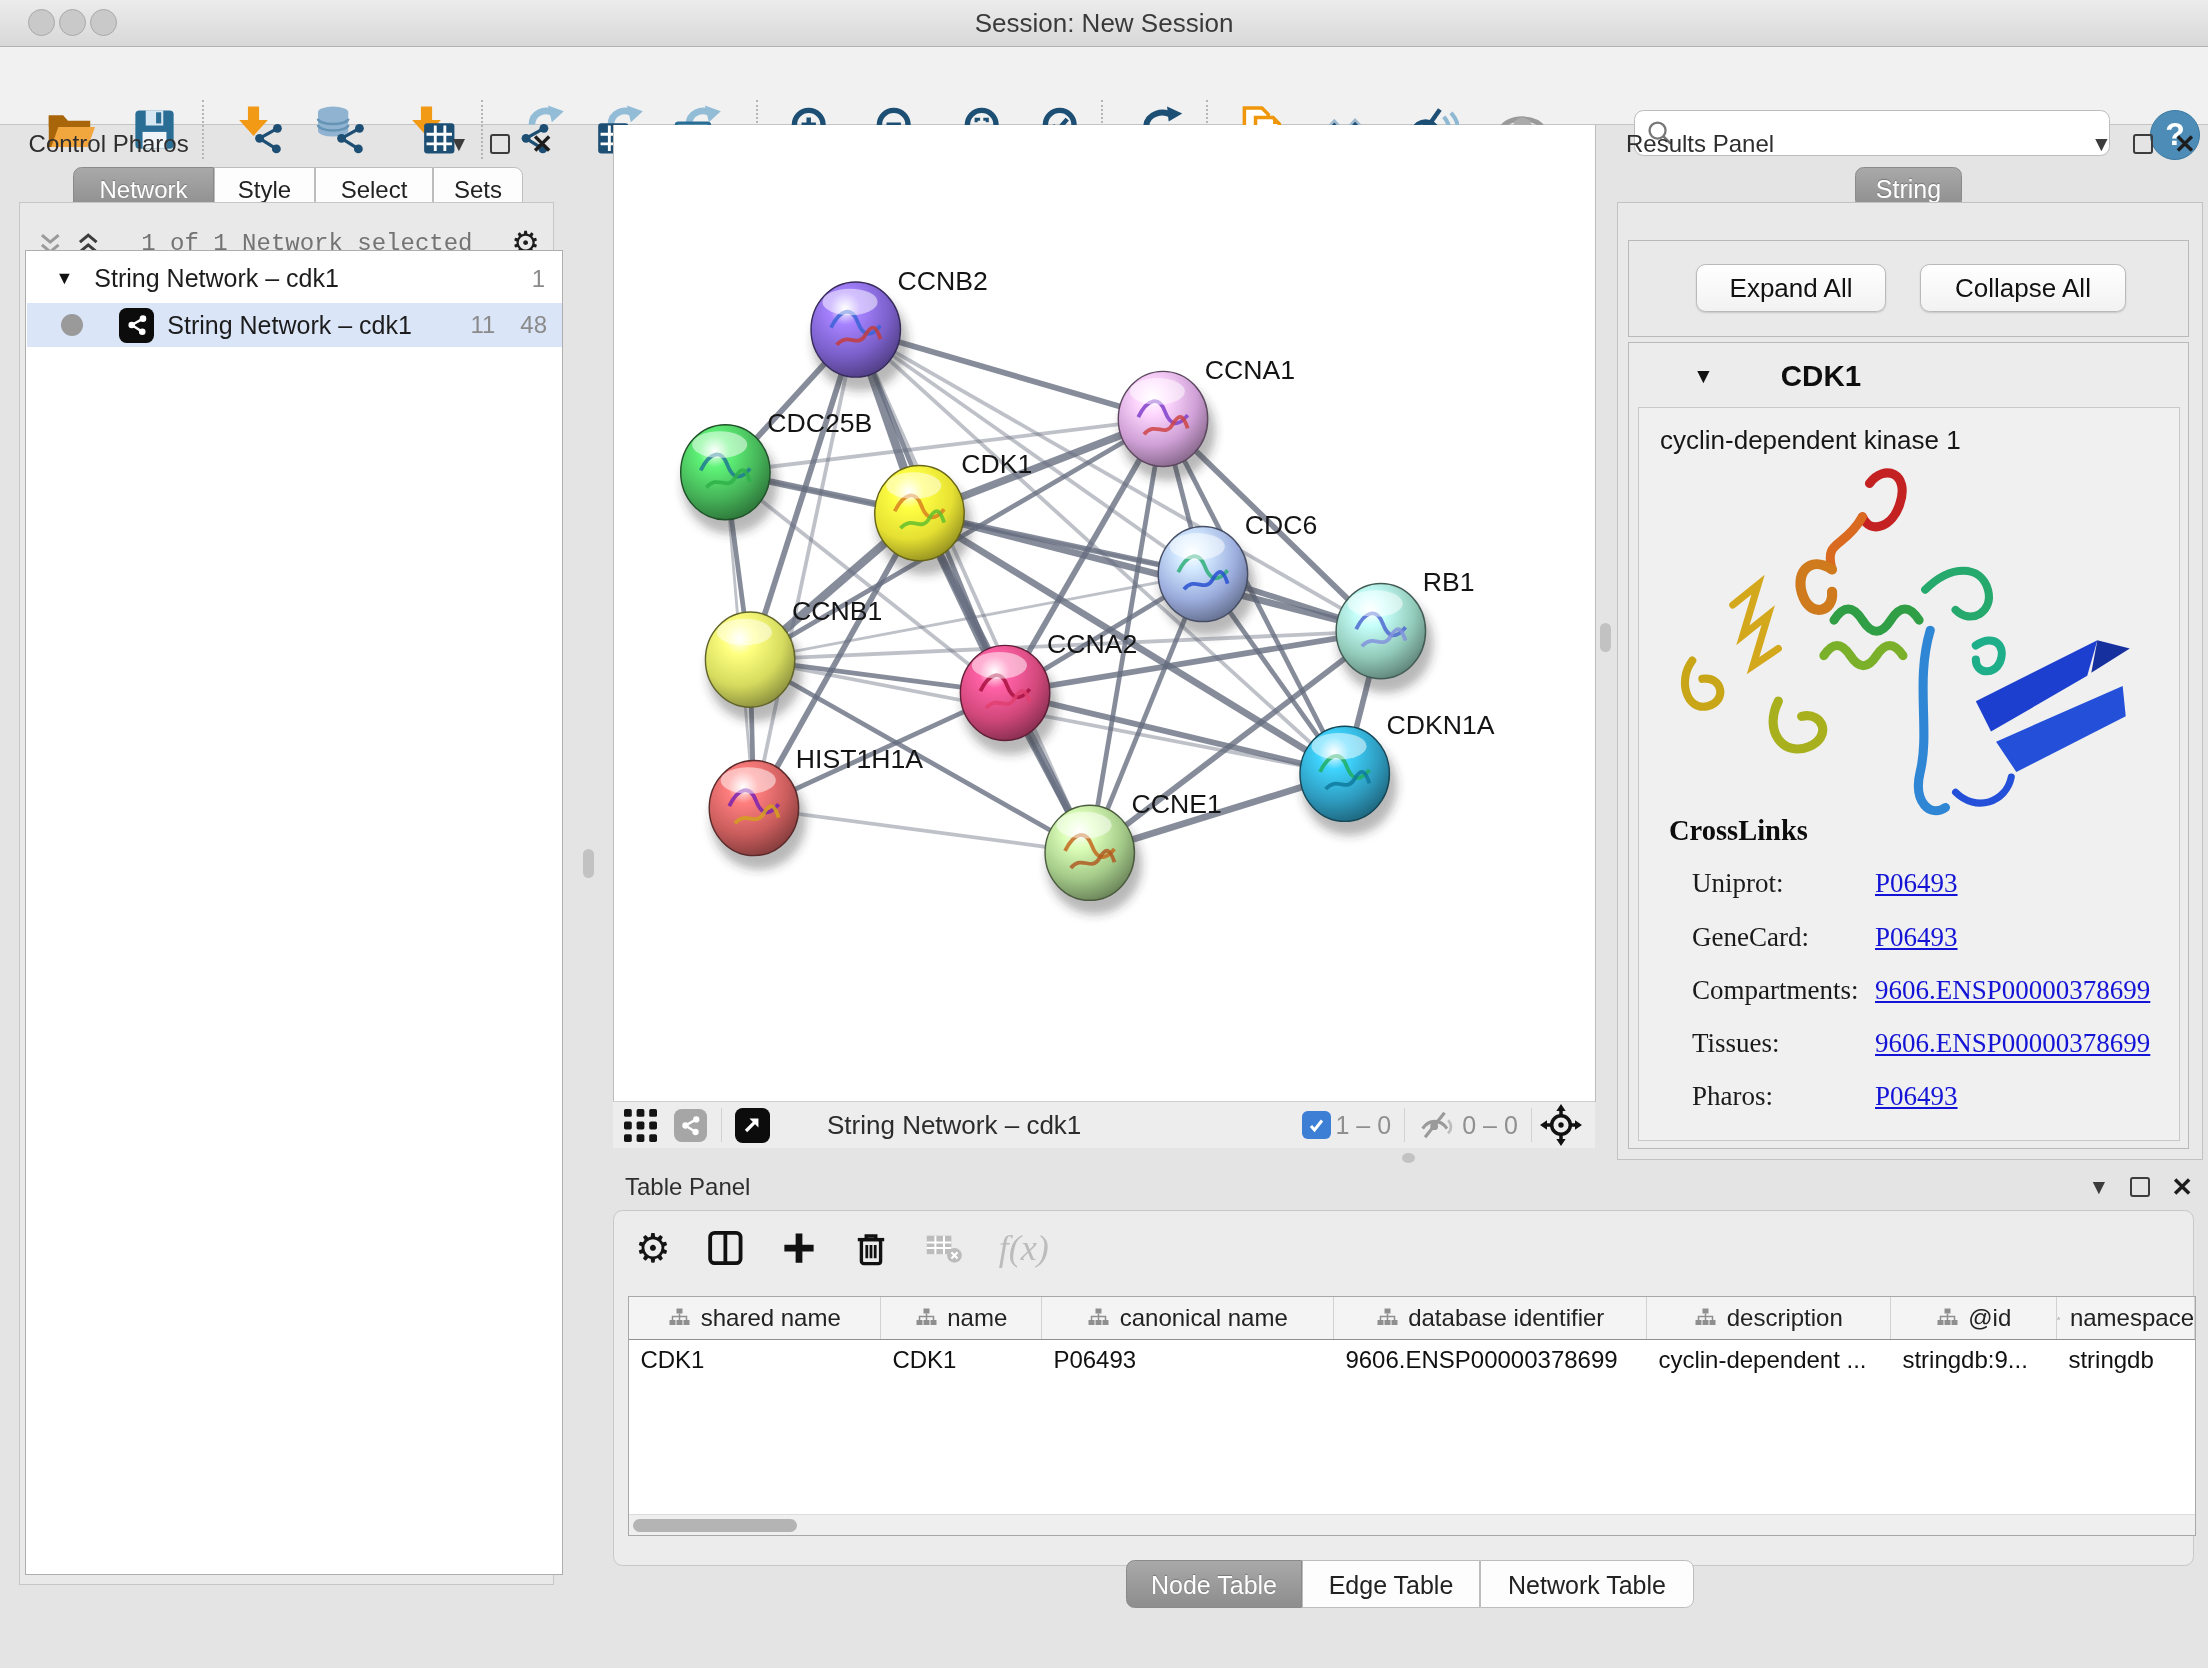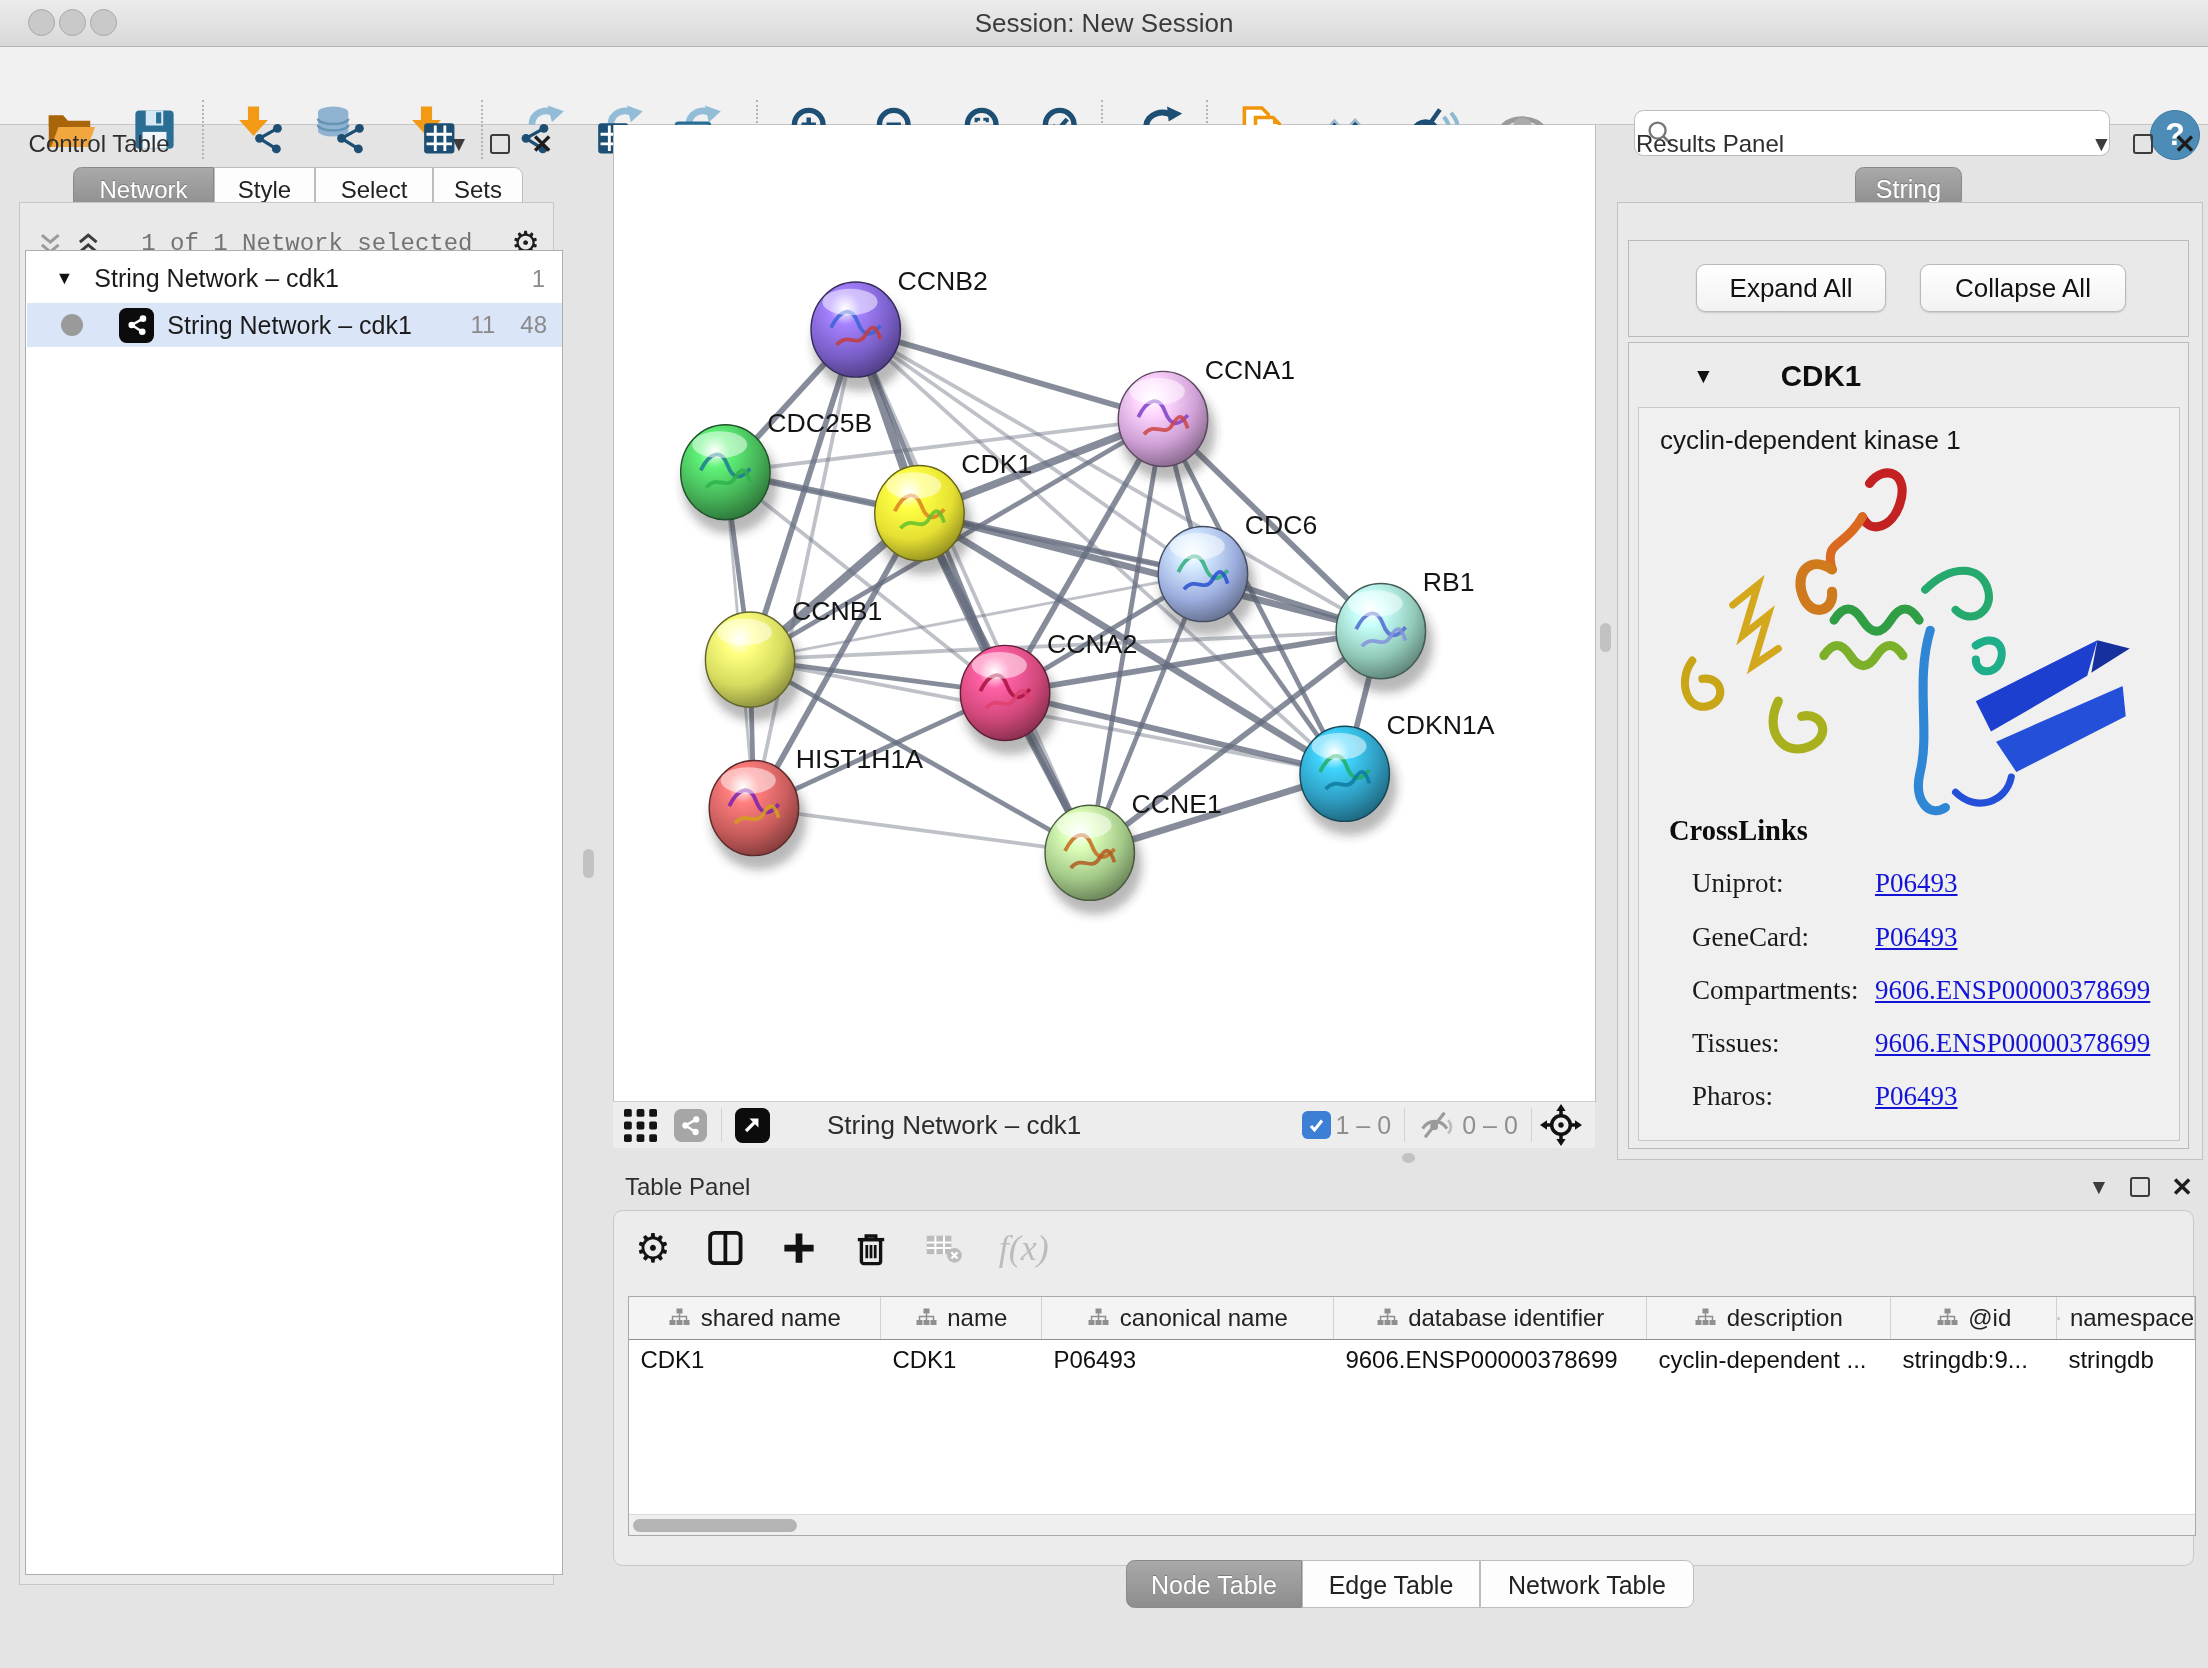--- a/index.html
+++ b/index.html
@@ -245,21 +245,21 @@
       <svg width="28.5" height="28.5" viewBox="0 0 32 32">
           <circle cx="13" cy="13" r="9" fill="none" stroke="#777" stroke-width="2.6"></circle>
           <path d="M19.8 19.8L27 27" stroke="#777" stroke-width="3" stroke-linecap="round"></path>
         </svg>
       <input placeholder="" style="">
     </div>
     <div id="help-btn" class="abs">?</div>
   </div>
 
   <div class="abs" style="left:14.3px;top:125px;width:552px;height:38px;display:flex;align-items:center;justify-content:space-between;">
-    <span class="panel-title" style="margin-left:14.3px">Control Table</span>
+    <span class="panel-title" style="margin-left:14.3px">Control Pharos</span>
     <span class="win-ctl" style="margin-right:13.3px">
       <span class="ctl-tri">▼</span>
       <span class="ctl-box"></span>
       <span class="ctl-x">✕</span>
     </span>
   </div>
   <div class="tab sel abs" style="left:73px;top:167px;width:141px;border-radius:8.6px 0 0 8.6px;">Network</div>
   <div class="tab abs" style="left:214px;top:167px;width:101px;">Style</div>
   <div class="tab abs" style="left:315px;top:167px;width:118px;">Select</div>
   <div class="tab abs" style="left:433px;top:167px;width:90px;border-radius:0 8.6px 8.6px 0;">Sets</div>
@@ -562,21 +562,21 @@
         </svg>
     </span>
   </div>
   <div id="net-split-h" class="abs">
     <div class="grip abs" style="left:789px;top:4.8px;width:13.3px;height:10.5px;border-radius:50%;"></div>
   </div>
 
   <div class="abs grip" style="left:1600px;top:623px;width:11.4px;height:28.5px;"></div>
 
   <div class="abs" style="left:1617px;top:125px;width:592px;height:38px;display:flex;align-items:center;justify-content:space-between;">
-    <span class="panel-title" style="margin-left:19px">Results Panel</span>
+    <span class="panel-title" style="margin-left:9px">Results Panel</span>
     <span class="win-ctl" style="margin-right:13.3px">
       <span class="ctl-tri">▼</span>
       <span class="ctl-box"></span>
       <span class="ctl-x">✕</span>
     </span>
   </div>
   <div class="tab sel abs" style="left:1855px;top:167px;width:107px;height:42px;line-height:42px;border-radius:8.6px;font-size:25px;">String</div>
   <div id="rp-box" class="abs"></div>
   <div id="rp-expbox" class="abs"></div>
   <div class="btn abs" style="left:1696px;top:264px;width:188px;height:46px;line-height:46px;">Expand All</div>

